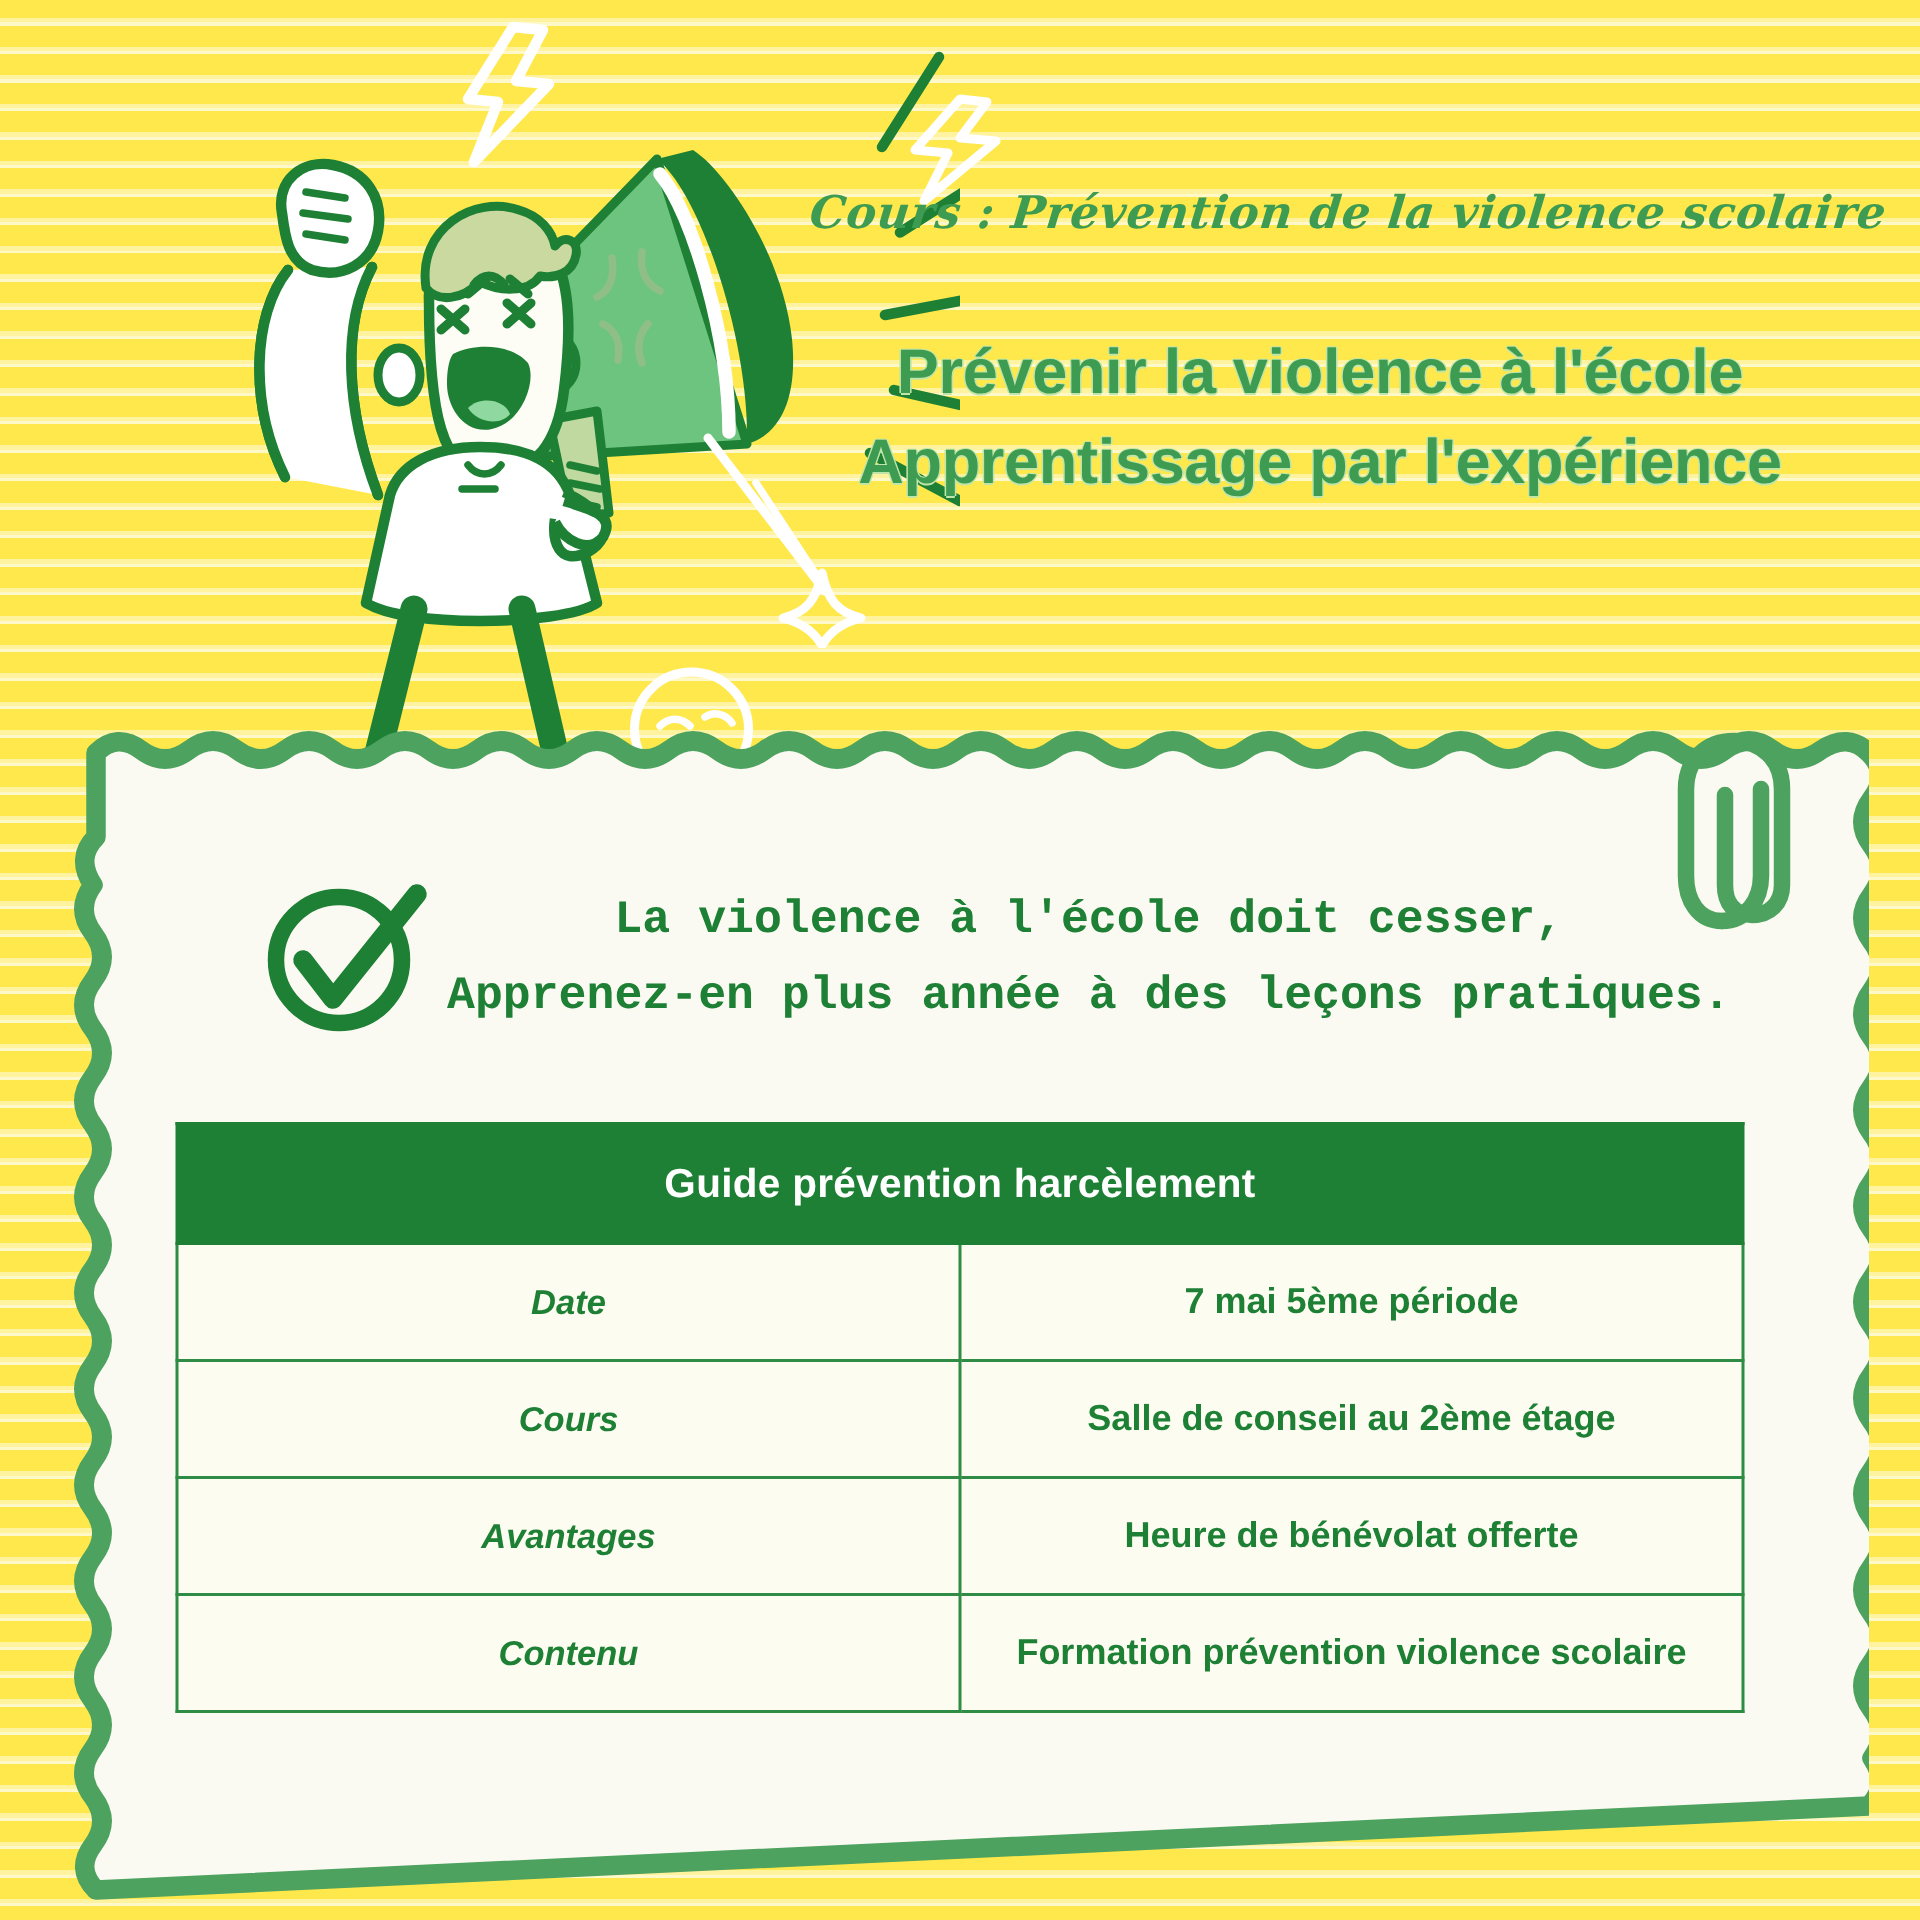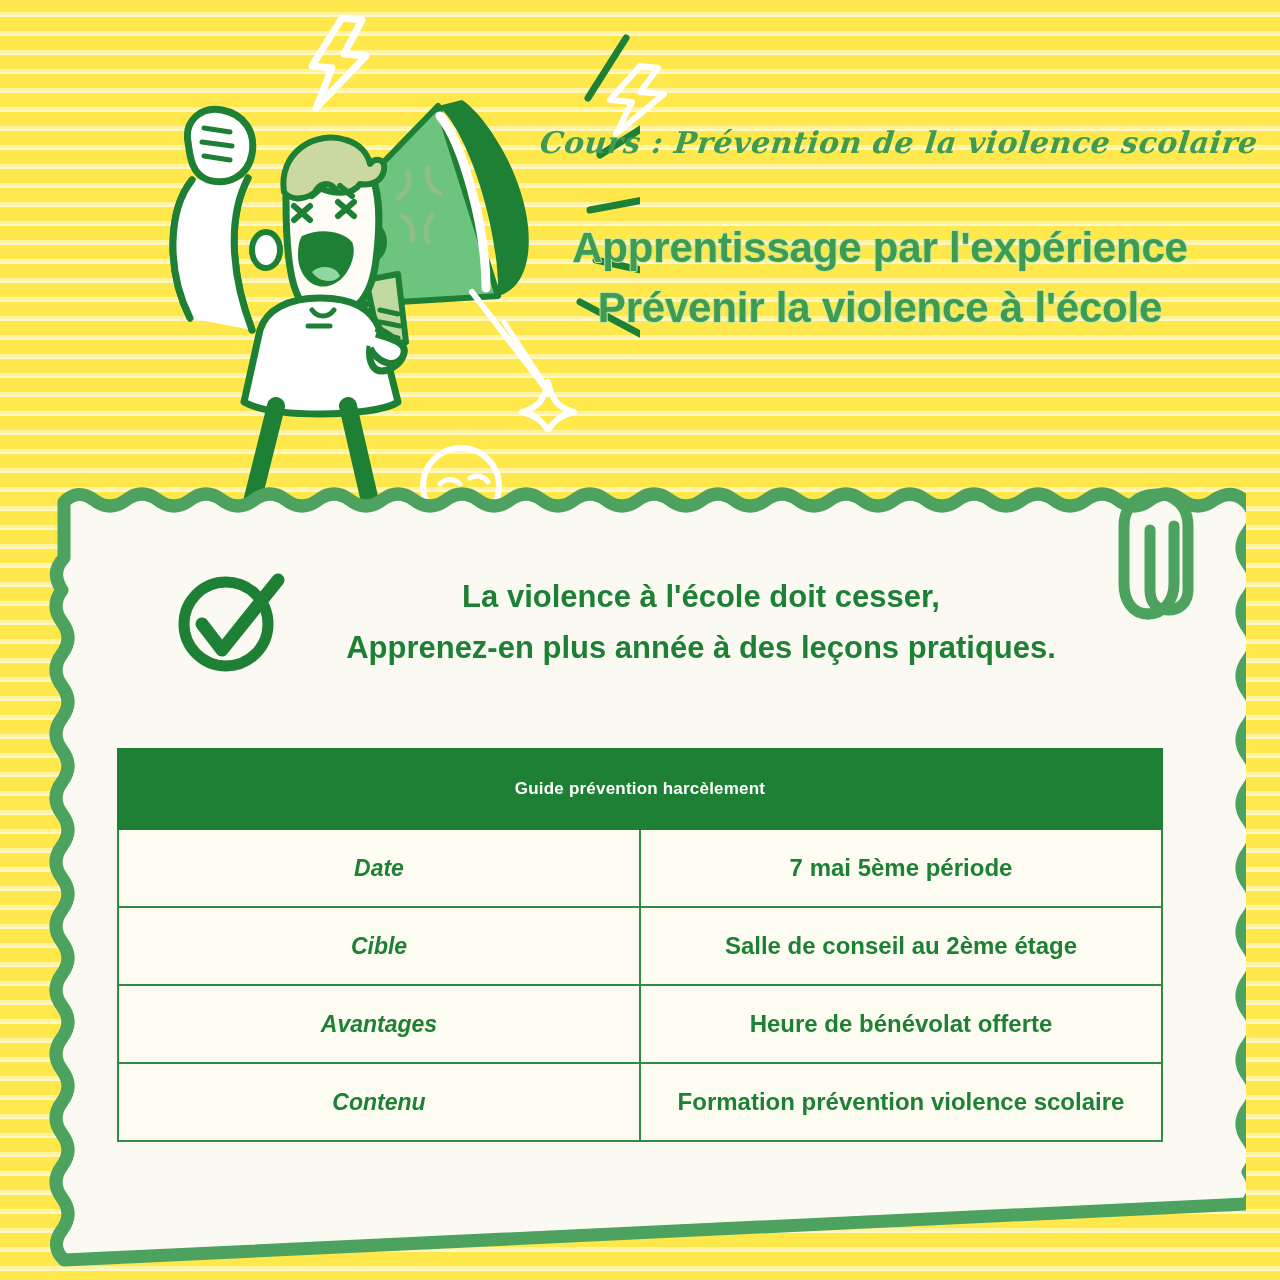--- a/index.html
+++ b/index.html
@@ -88,24 +88,25 @@
     position: absolute;
     left: 0; top: 0;
     width: 1212px;
     height: 810px;
   }
 
   
   .sub-block {
     position: absolute;
     left: 140px;
-    top: 96px;
+    top: 112px;
     width: 930px;
     display: flex;
-    align-items: flex-start;
+    align-items: center;
+    font-family: Liberation Mono, monospace;
   }
 
   .check-icon {
     flex: 0 0 auto;
     width: 118px;
     margin-top: -6px;
   }
 
   .sub-lines {
     flex: 1 1 auto;
@@ -127,21 +128,21 @@
     left: 83px;
     top: 272px;
     width: 1046px;
     border-collapse: collapse;
     table-layout: fixed;
   }
 
   #info-table th.table-title {
     background: #1E8034;
     color: #FFFFFF;
-    font-size: 17px;
+    font-size: 27px;
     font-weight: bold;
     height: 80px;
     text-align: center;
     border: 2px solid #1E8034;
     letter-spacing: .2px;
   }
 
   #info-table td {
     border: 2px solid #2F8C45;
     background: #FCFCF1;
@@ -265,22 +266,22 @@
   <svg class="deco" style="left:406px; top:436px;" width="110" height="80" viewBox="0 0 110 80">
     <circle cx="55" cy="50" r="38" fill="none" stroke="#FFFFFF" stroke-width="6"></circle>
     <path d="M34 48 C40 42 48 42 54 48" fill="none" stroke="#FFFFFF" stroke-width="5" stroke-linecap="round"></path>
     <path d="M64 42 C70 38 78 40 82 46" fill="none" stroke="#FFFFFF" stroke-width="5" stroke-linecap="round"></path>
     <path d="M48 66 C54 58 68 58 74 66" fill="none" stroke="#FFFFFF" stroke-width="5" stroke-linecap="round"></path>
   </svg>
 
   <div class="hero-text">
     <div class="course-label">Cours : Prévention de la violence scolaire</div>
     <div class="headline">
+      <div class="headline-line">Prévenir la violence à l'école</div>
       <div class="headline-line">Apprentissage par l'expérience</div>
-      <div class="headline-line">Prévenir la violence à l'école</div>
     </div>
   </div>
 
   <div id="card-wrap">
 
     <svg id="card-svg" width="1212" height="810" viewBox="0 0 1212 810">
       <defs>
 
         <path id="cardpath" d="
           M 30 26
@@ -337,21 +338,21 @@
           <tr>
             <th class="table-title" colspan="2">Guide prévention harcèlement</th>
           </tr>
         </thead>
         <tbody>
           <tr>
             <td class="label-cell">Date</td>
             <td class="value-cell">7 mai 5ème période</td>
           </tr>
           <tr>
-            <td class="label-cell">Cible</td>
+            <td class="label-cell">Cours</td>
             <td class="value-cell">Salle de conseil au 2ème étage</td>
           </tr>
           <tr>
             <td class="label-cell">Avantages</td>
             <td class="value-cell">Heure de bénévolat offerte</td>
           </tr>
           <tr>
             <td class="label-cell">Contenu</td>
             <td class="value-cell">Formation prévention violence scolaire</td>
           </tr>

